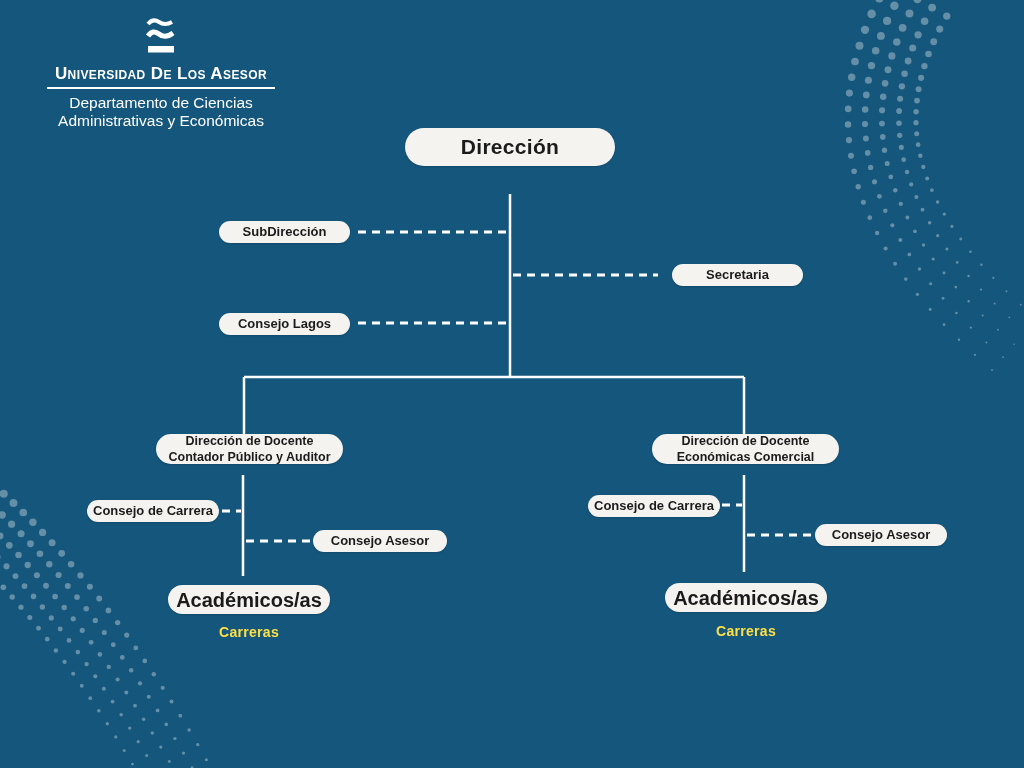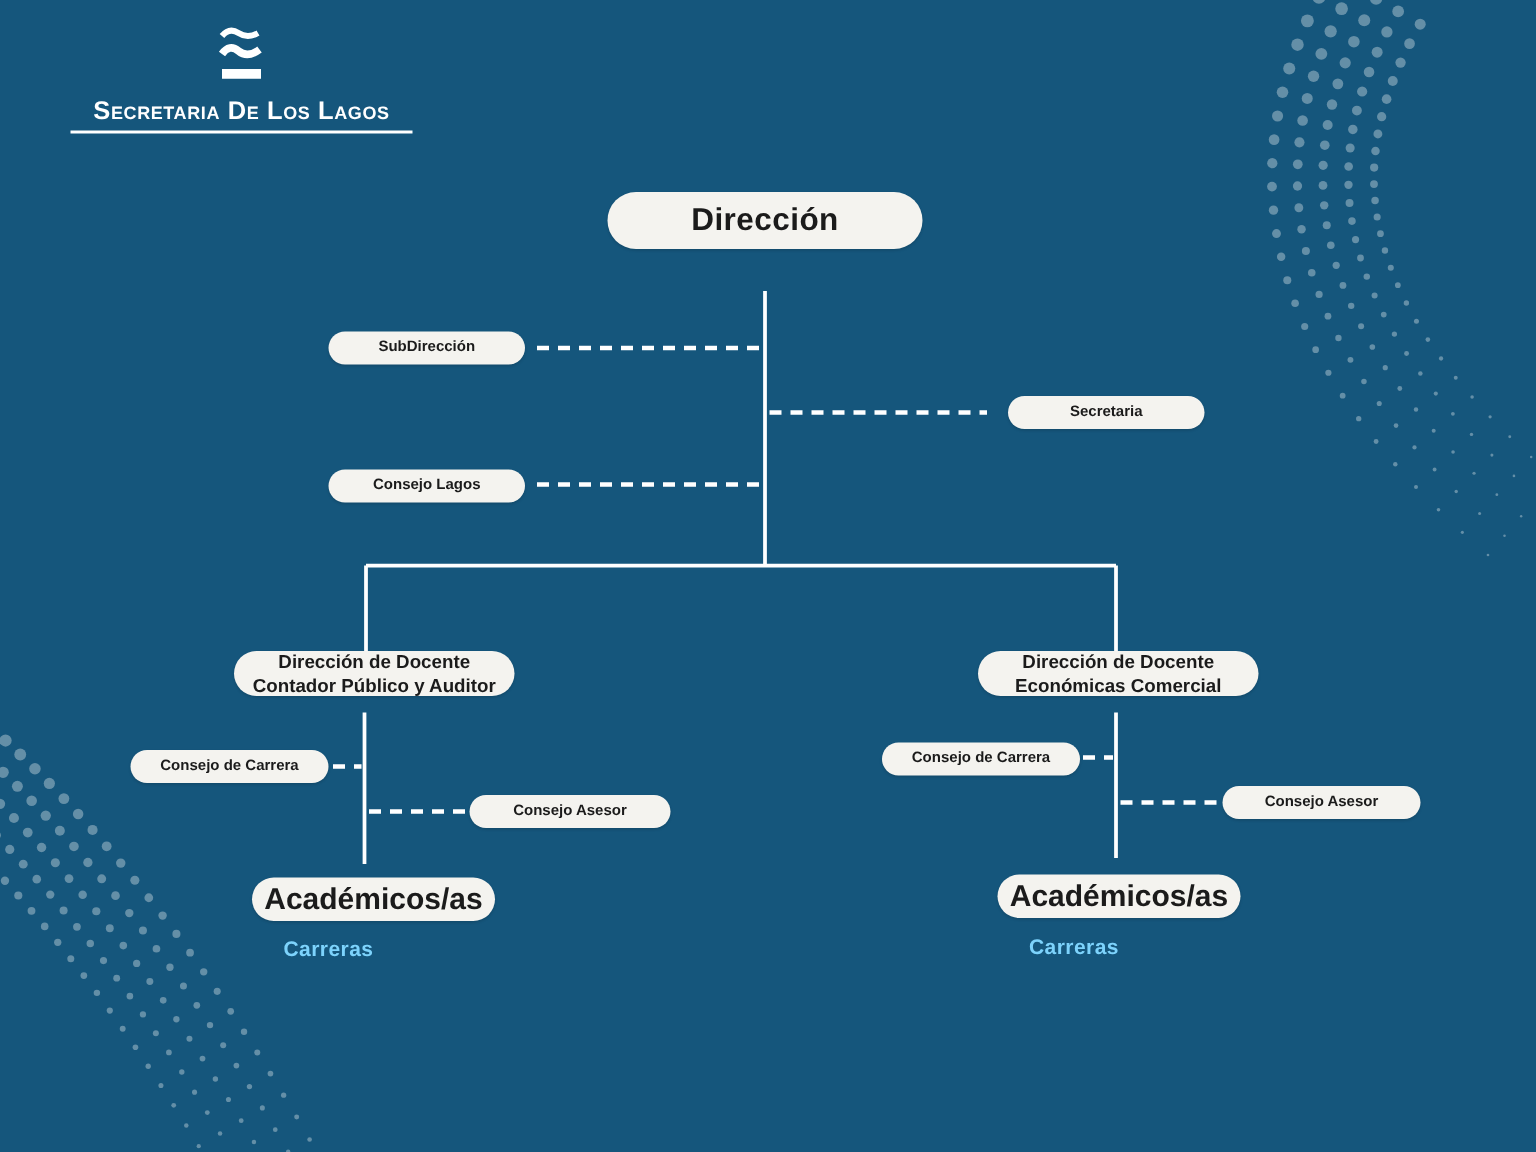--- a/index.html
+++ b/index.html
@@ -19,36 +19,36 @@
   .rule{width:228px;height:2px;background:#FFFFFF;margin:3px auto 5px}
   .udept{font-size:15.5px;line-height:1.16;font-weight:400}
 
   
   .pill{
     position:absolute;z-index:2;display:flex;flex-direction:column;align-items:center;justify-content:center;
     background:#F4F3EF;color:#1B1B1B;border-radius:999px;font-weight:700;text-align:center;
     box-shadow:0 1px 2px rgba(0,0,0,.15);line-height:1.2;padding:0 4px;box-sizing:border-box;
   }
   #n-direccion{left:405px;top:128px;width:210px;height:38px;font-size:21px;letter-spacing:.3px}
-  .pill.sm{height:22px;font-size:10px}
+  .pill.sm{height:22px;font-size:13px}
   #n-subdireccion{left:219px;top:221px;width:131px}
   #n-secretaria{left:672px;top:264px;width:131px}
   #n-cdepto{left:219px;top:313px;width:131px}
   .pill.dept{width:187px;height:30px;font-size:12.5px;line-height:1.3}
   #n-dept-l{left:156px;top:434px}
   #n-dept-r{left:652px;top:434px}
   #n-ccarrera-l{left:87px;top:500px;width:132px}
   #n-casesor-l{left:313px;top:530px;width:134px}
   #n-ccarrera-r{left:588px;top:495px;width:132px}
   #n-casesor-r{left:815px;top:524px;width:132px}
   .pill.acad{width:162px;height:29px;font-size:20px}
   #n-acad-l{left:168px;top:585px}
   #n-acad-r{left:665px;top:583px}
 
-  .carreras{position:absolute;z-index:2;width:120px;text-align:left;color:#7dd3fc;
+  .carreras{position:absolute;z-index:2;width:120px;text-align:center;color:#fde047;
     font-size:14px;font-weight:700;letter-spacing:.3px}
   #t-carreras-l{left:189px;top:624px}
   #t-carreras-r{left:686px;top:623px}
 </style>
 </head>
 <body>
 
 <svg id="decor-svg" class="layer" width="1024" height="768" viewBox="0 0 1024 768">
     <g fill="#7299AF" fill-opacity="0.85">
       <circle cx="879.3" cy="-2.0" r="4.45"></circle>
@@ -291,22 +291,23 @@
   <path d="M510 194 V377 M244 377 H744 M244 377 V436 M744 377 V436 M243 475 V576 M744 475 V572" stroke="#FFFFFF" stroke-width="2.5" fill="none"></path>
   <path d="M358 232 H508 M513 275 H658 M358 323 H508 M222 511 H241 M246 541 H311 M722 505 H742 M747 535 H813" stroke="#FFFFFF" stroke-width="3" stroke-dasharray="8 6" fill="none"></path>
 </svg>
 
 <div class="logo">
   <svg class="logo-icon" width="32" height="42" viewBox="0 0 32 42">
     <path d="M3 8 Q8 2 14 6 T27 6" stroke="#FFFFFF" stroke-width="4" fill="none"></path>
     <path d="M3 20 Q8 13 14 18 T28 17" stroke="#FFFFFF" stroke-width="5" fill="none"></path>
     <rect x="3" y="30" width="26" height="6.5" fill="#FFFFFF"></rect>
   </svg>
-  <div class="uname">Secretaria De Los Lagos</div>
+  <div class="uname">Universidad De Los Asesor</div>
   <div class="rule"></div>
+  <div class="udept">Departamento de Ciencias Administrativas y Económicas</div>
 </div>
 
 <div class="pill" id="n-direccion">Dirección</div>
 
 <div class="pill sm" id="n-subdireccion">SubDirección</div>
 <div class="pill sm" id="n-secretaria">Secretaria</div>
 <div class="pill sm" id="n-cdepto">Consejo Lagos</div>
 
 <div class="pill dept" id="n-dept-l">
   <span>Dirección de Docente</span>

